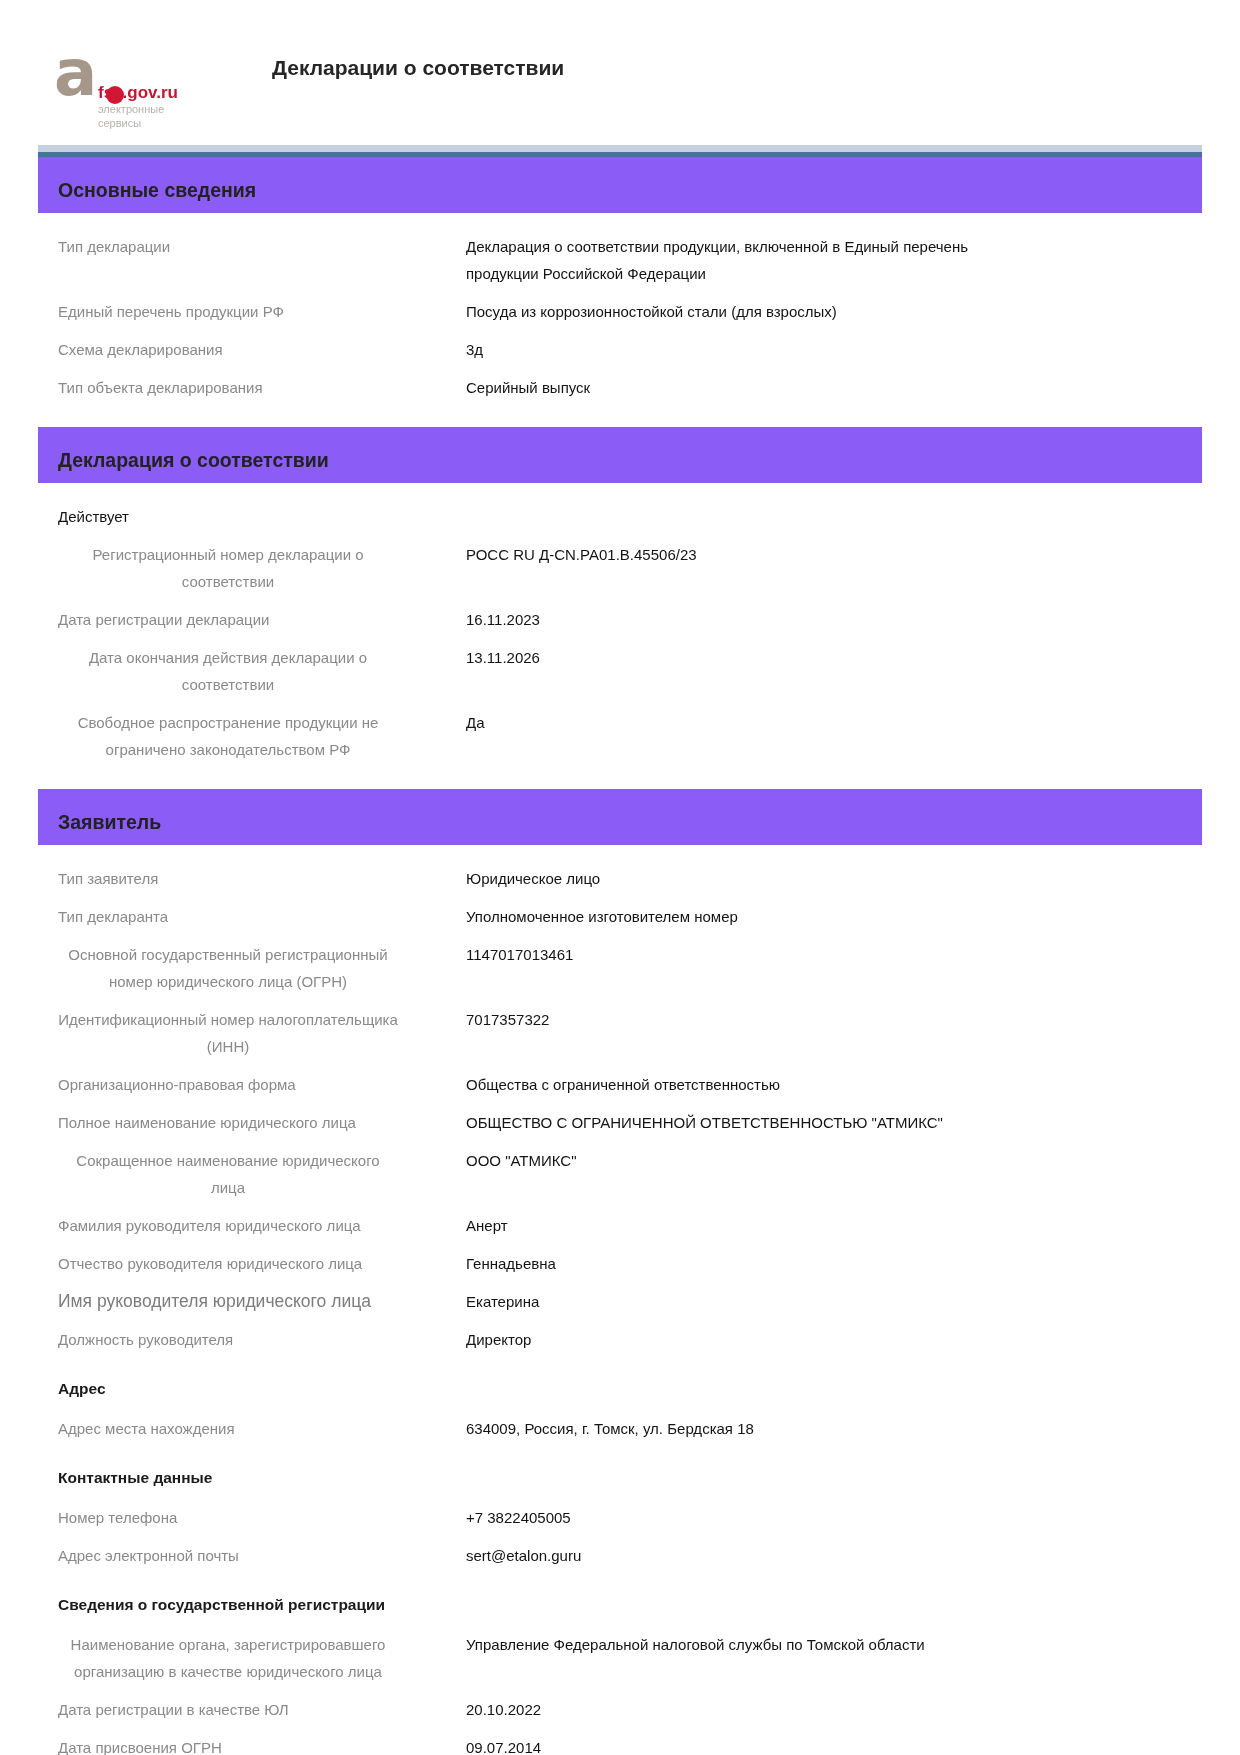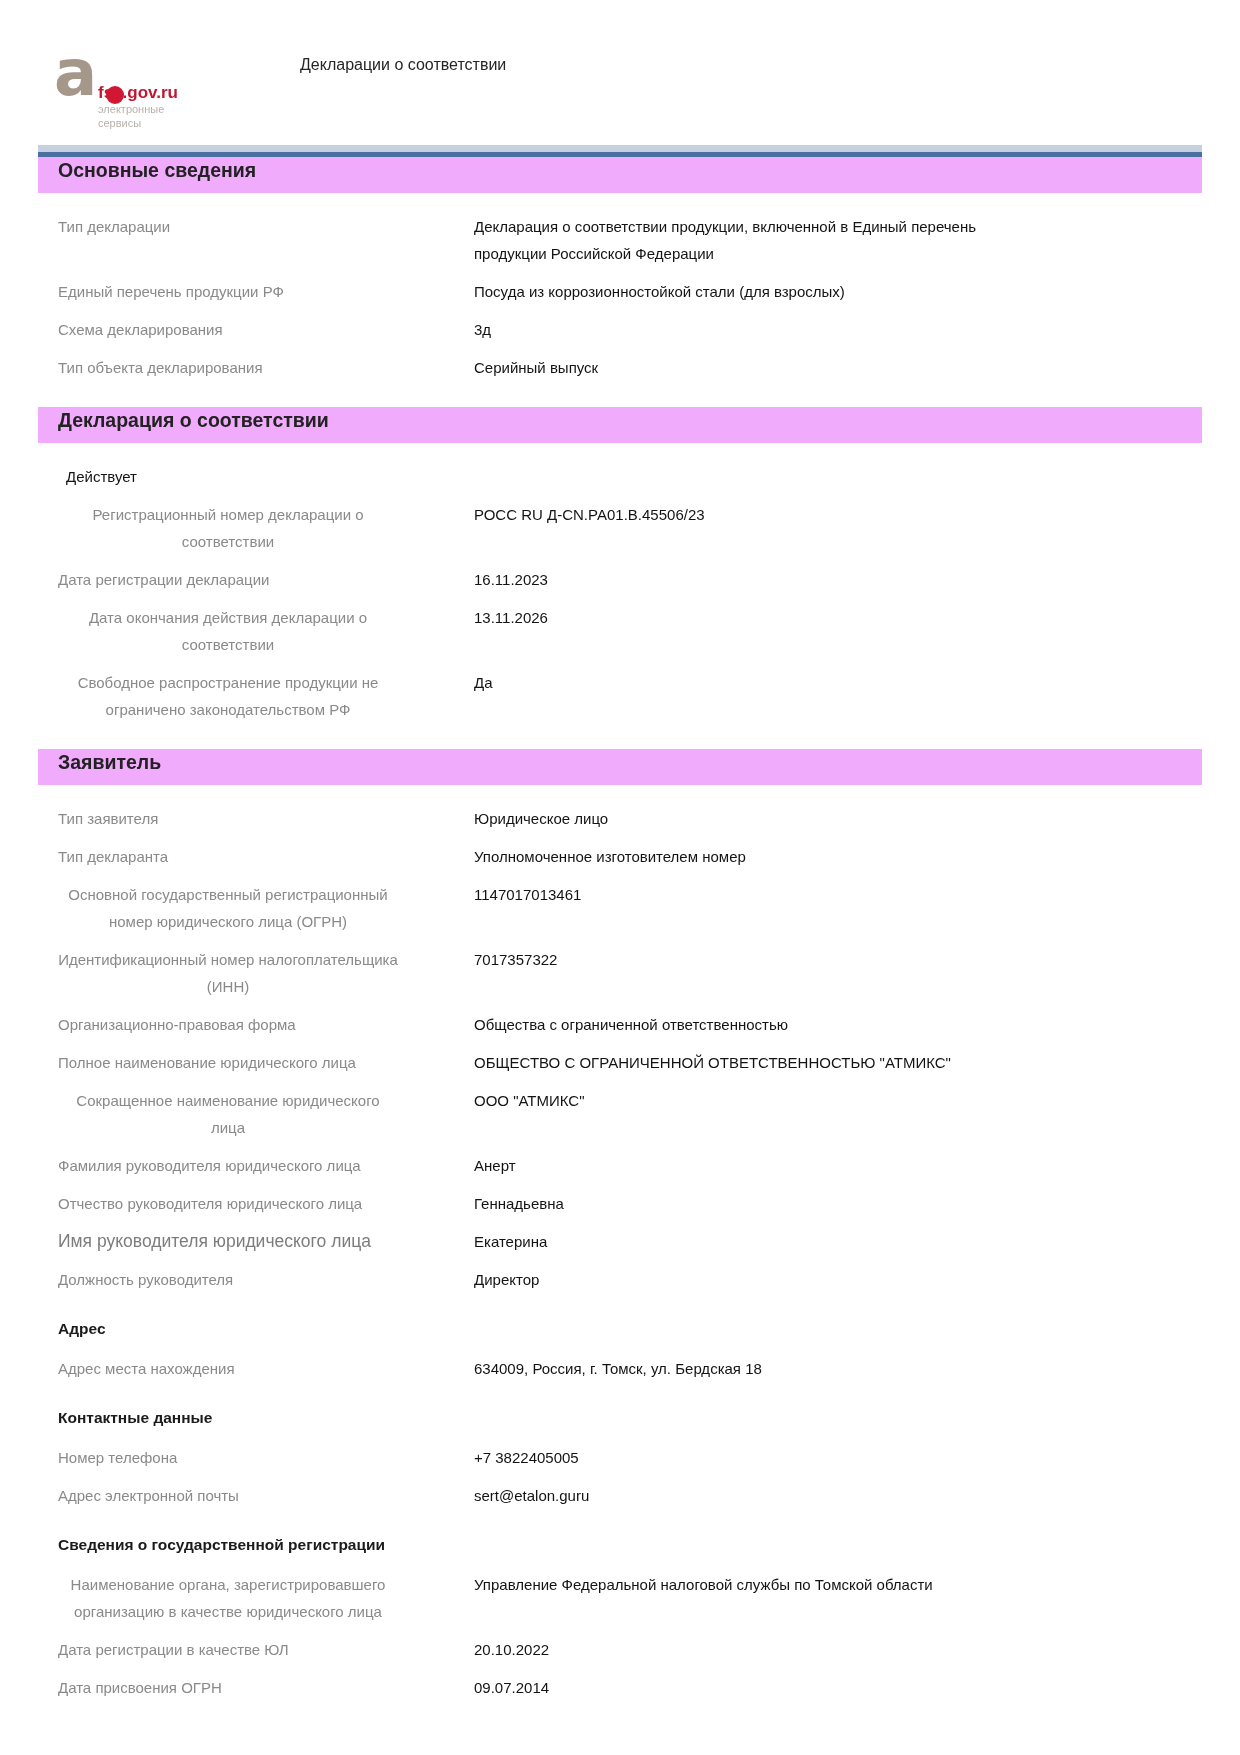--- a/index.html
+++ b/index.html
@@ -26,26 +26,26 @@
     letter-spacing: -2px;
   }
   .logo-dot {
     position: absolute; left: 52px; top: 40px;
     width: 18px; height: 18px; border-radius: 50%;
     background: #d21634;
   }
   .logo-text { margin-left: 44px; margin-top: -20px; }
   .logo-brand { display: block; color: #c31633; font-size: 17px; font-weight: bold; line-height: 18px; }
   .logo-tagline { display: block; color: #b9b2ac; font-size: 11px; line-height: 14px; }
-  .doc-title { font-size: 16px; font-weight: normal; color: #262626; margin-left: 96px; margin-top: 10px; }
+  .doc-title { font-size: 21px; font-weight: bold; color: #262626; margin-left: 68px; margin-top: 10px; }
 
   
   .section-bar {
-    background: #f0abfc;
-    padding: 0 20px 10px 20px;
+    background: #8b5cf6;
+    padding: 20px 20px 10px 20px;
     margin-top: 26px;
     margin-bottom: 20px;
   }
   .section-bar.first {
     border-top: 5px solid #4a6fa0;
     box-shadow: 0 -7px 0 0 #c6d0de;
     margin-top: 16px;
   }
   .section-bar h2 { font-size: 19.5px; font-weight: bold; color: #222222; line-height: 26px; }
 
@@ -54,21 +54,21 @@
   .row { display: flex; margin-bottom: 11px; }
   .row .label {
     flex: none; width: 408px; padding-right: 20px;
     color: #8a8a8a; font-size: 15px; line-height: 27px;
   }
   .row .label .lbl-inner { display: inline-block; max-width: 340px; text-align: center; }
   .row .label.lg { font-size: 17.5px; color: #7d7d7d; }
   .row .value {
     flex: 1; color: #141414; font-size: 15px; line-height: 27px;
   }
-  .row .value .val-inner { display: inline-block; max-width: 520px; margin-left: 8px; }
+  .row .value .val-inner { display: inline-block; max-width: 520px; }
 
   .subsection-title {
     font-size: 15.5px; font-weight: bold; color: #1b1b1b;
     margin: 24px 0 14px 0; line-height: 24px;
   }
 </style>
 </head>
 <body>
 
 <div class="page">

